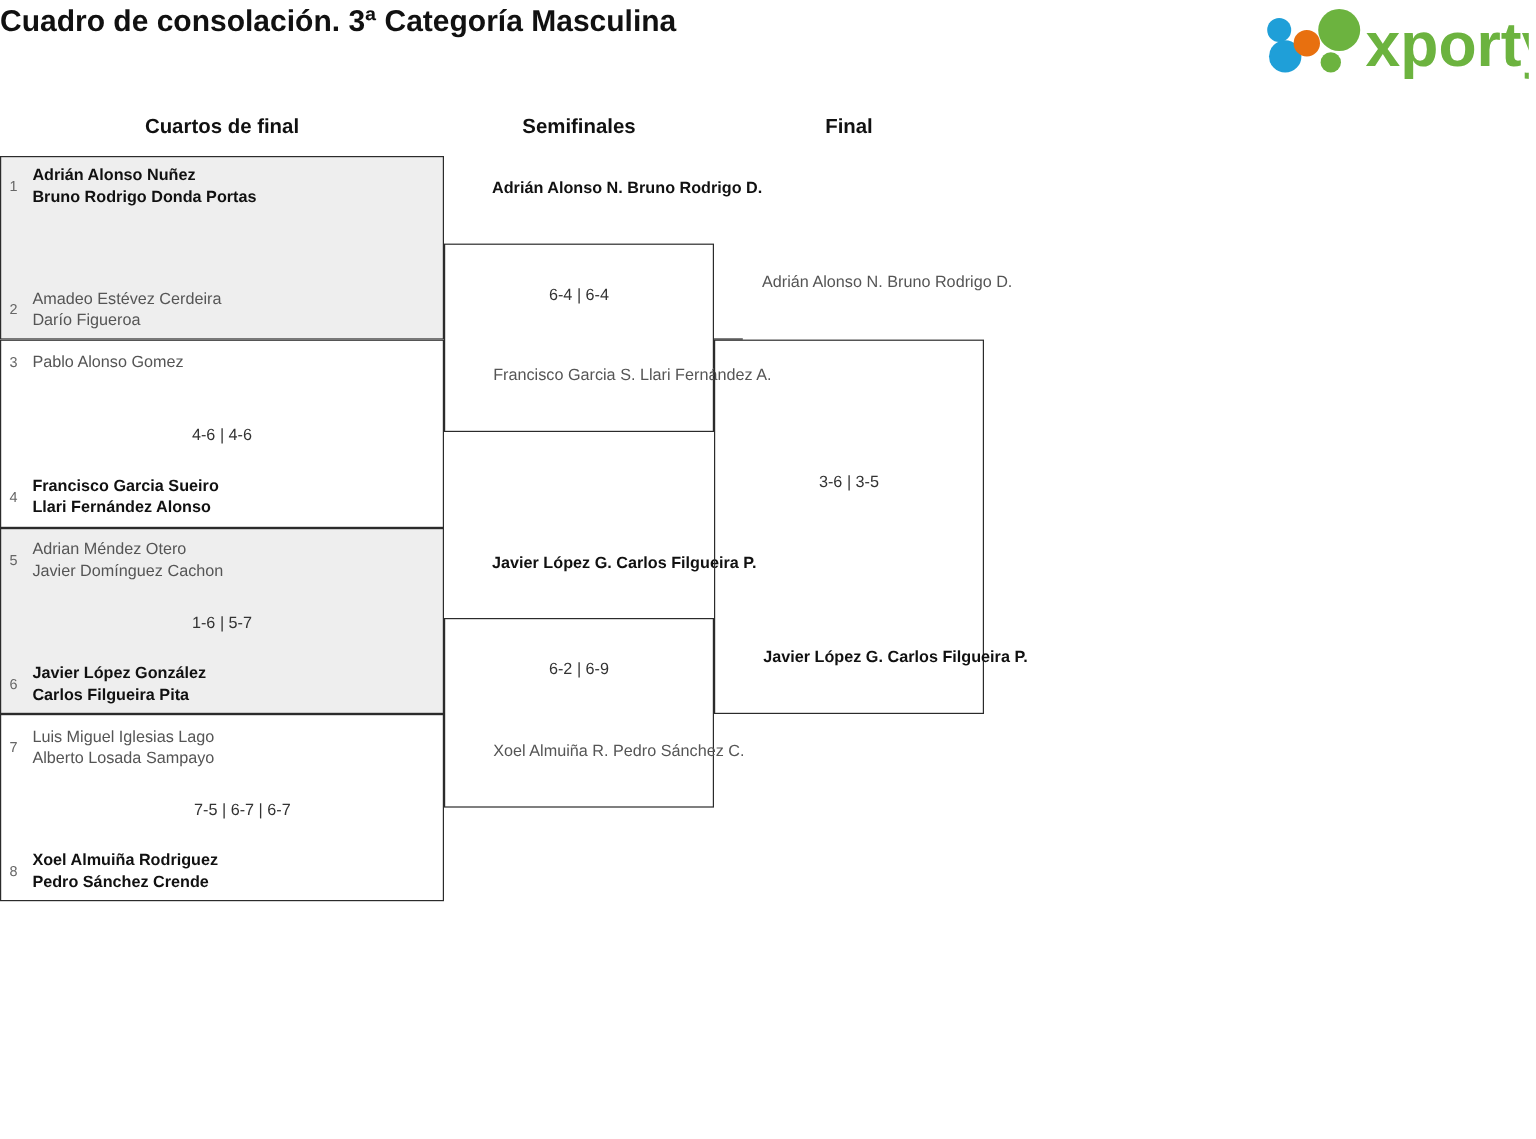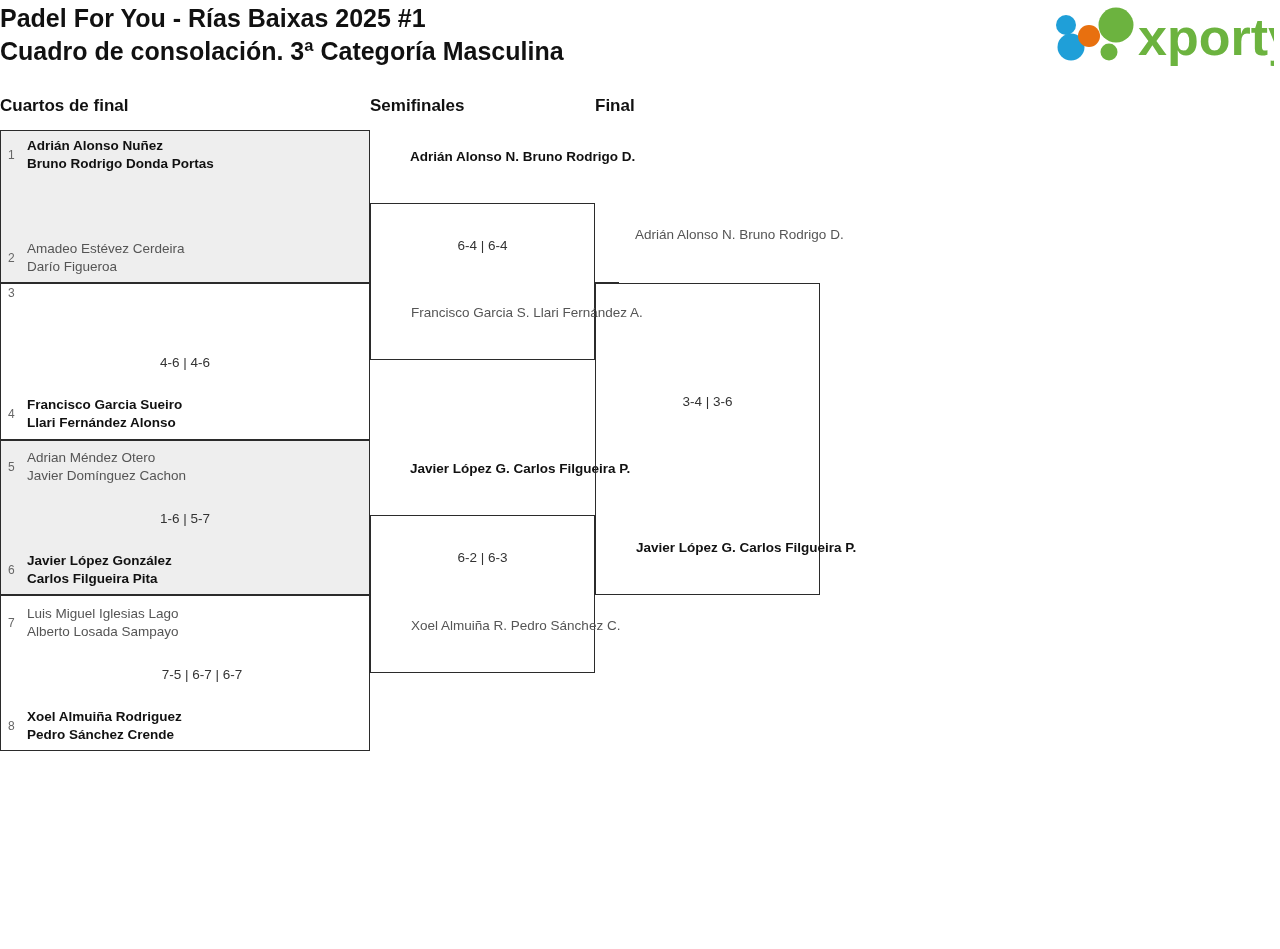--- a/index.html
+++ b/index.html
@@ -40,21 +40,21 @@
     width: 228px; height: 62px;
   }
   #logo svg { display: block; }
 
   
   .round-header {
     position: absolute;
     font-size: 17px;
     font-weight: 700;
     color: #111111;
-    text-align: left;
+    text-align: center;
     white-space: nowrap;
   }
   #rh-0 { left: 0px;   top: 96px; width: 370px; }
   #rh-1 { left: 370px; top: 96px; width: 225px; }
   #rh-2 { left: 595px; top: 96px; width: 225px; }
 
   
   #bracket {
     position: absolute;
     left: 0; top: 0;
@@ -125,21 +125,20 @@
   }
   .float-team.winner { color: #111111; font-weight: 700; }
   .float-team.loser  { color: #555555; font-weight: 400; }
 </style>
 </head>
 <body>
 
 <div id="header">
 
   <div id="title-block">
-    <span class="tline">Padel For You - Rías Baixas 2025 #1</span>
     <span class="tline">Cuadro de consolación. 3ª Categoría Masculina</span>
   </div>
 
   <div id="logo">
     <svg width="228" height="62" viewBox="0 0 228 62" xmlns="http://www.w3.org/2000/svg">
 
       <circle cx="20" cy="19" r="10" fill="#1f9fd8"></circle>
       <circle cx="25" cy="41" r="13.5" fill="#1f9fd8"></circle>
       <circle cx="43" cy="30" r="11" fill="#e8700f"></circle>
       <circle cx="70" cy="19" r="17.5" fill="#6cb33f"></circle>
@@ -165,20 +164,21 @@
     <div class="team loser" style="top:109px;">
       <span class="seed">2</span>
       <span class="pname">Amadeo Estévez Cerdeira</span>
       <span class="pname">Darío Figueroa</span>
     </div>
   </div>
 
   <div class="match plain" style="left:0px; top:283px; width:370px; height:157px;">
     <div class="team loser" style="top:9px;">
       <span class="seed">3</span>
+      <span class="pname">Pablo Alonso Gomez</span>
     </div>
     <div class="score" style="top:70px;">4-6 | 4-6</div>
     <div class="team winner" style="top:112px;">
       <span class="seed">4</span>
       <span class="pname">Francisco Garcia Sueiro</span>
       <span class="pname">Llari Fernández Alonso</span>
     </div>
   </div>
 
   <div class="match shaded" style="left:0px; top:440px; width:370px; height:155px;">
@@ -223,33 +223,33 @@
   </div>
 
   <div class="connector" style="left:595px; top:282px; width:24px;"></div>
 
   <div class="float-team winner" style="left:370px; top:460px;">
     <span class="pname">Javier López G.</span>
     <span class="pname">Carlos Filgueira P.</span>
   </div>
 
   <div class="match nofill" style="left:370px; top:515px; width:225px; height:158px;">
-    <div class="score" style="top:33px;">6-2 | 6-3</div>
+    <div class="score" style="top:33px;">6-2 | 6-9</div>
     <div class="float-team loser" style="left:0px; top:101px; position:absolute;">
       <span class="pname">Xoel Almuiña R.</span>
       <span class="pname">Pedro Sánchez C.</span>
     </div>
   </div>
 
   <div class="float-team loser" style="left:595px; top:226px;">
     <span class="pname">Adrián Alonso N.</span>
     <span class="pname">Bruno Rodrigo D.</span>
   </div>
 
   <div class="match nofill" style="left:595px; top:283px; width:225px; height:312px;">
-    <div class="score" style="top:109px;">3-4 | 3-6</div>
+    <div class="score" style="top:109px;">3-6 | 3-5</div>
     <div class="float-team winner" style="left:0px; top:255px; position:absolute;">
       <span class="pname">Javier López G.</span>
       <span class="pname">Carlos Filgueira P.</span>
     </div>
   </div>
 
 </div>
 
 </body></html>

